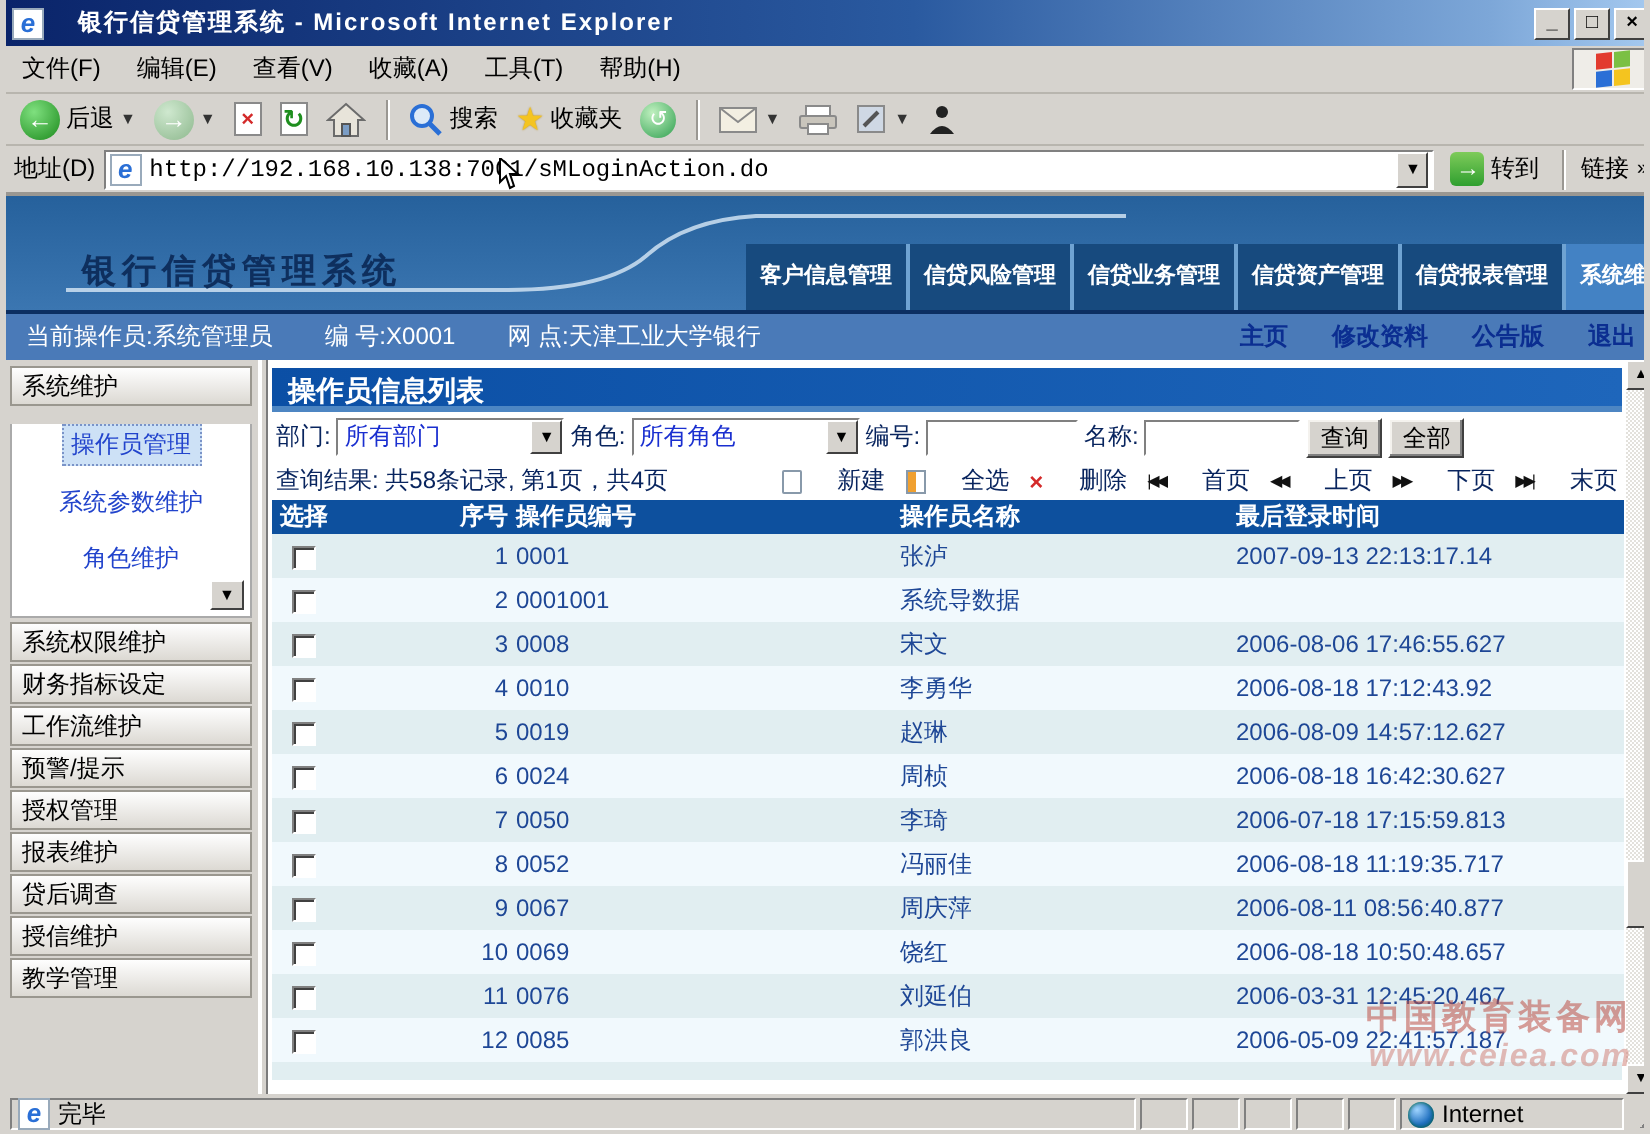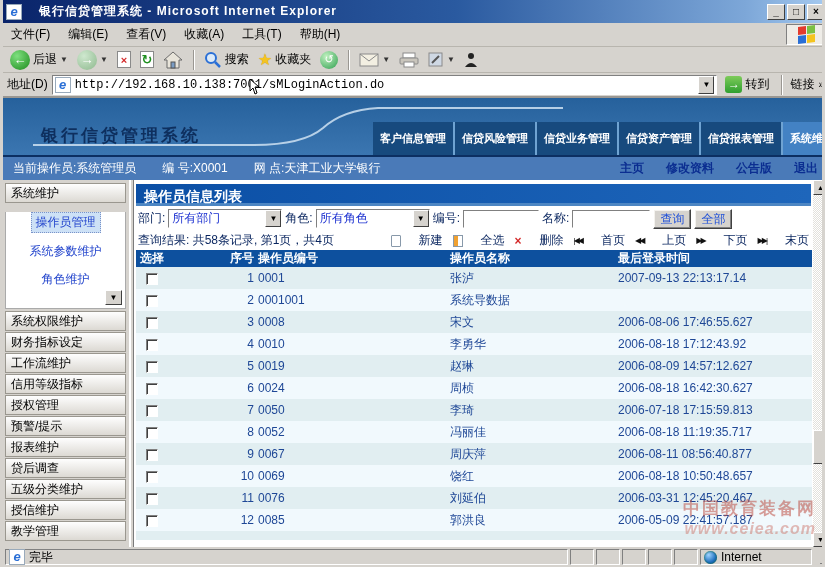--- a/index.html
+++ b/index.html
@@ -86,21 +86,21 @@
     color:#fff;font-weight:bold;font-size:14px;line-height:27px;padding-left:8px;font-family:Liberation Mono, monospace;}
   .cstrip{margin:0 2px;height:3px;background:#4d86c3;}
   .filters{height:25px;display:flex;align-items:center;padding:0 4px;font-size:12px;color:#08245e;gap:3px;white-space:nowrap;}
   .csel{height:19px;background:#fff;border:1px solid;border-color:#808080 #fff #fff #808080;
     display:flex;align-items:center;font-size:12px;color:#1a2fd0;}
   .csel .sv{padding:0 3px;min-width:96px;}
   .csel .sa{width:16px;height:17px;background:#d6d3ce;border:1px solid;border-color:#fff #404040 #404040 #fff;
     font-size:8px;color:#000;text-align:center;line-height:15px;}
   .cinput{height:18px;background:#fff;border:1px solid;border-color:#808080 #fff #fff #808080;}
   .gbtn{height:20px;padding:0 6px;background:#d6d3ce;border:1px solid;border-color:#fff #404040 #404040 #fff;
-    box-shadow:inset -1px -1px 0 #808080,inset 1px 1px 0 #f4f2ee;font-size:12px;line-height:18px;color:#1d4ed8;}
+    box-shadow:inset -1px -1px 0 #808080,inset 1px 1px 0 #f4f2ee;font-size:12px;line-height:18px;color:#000000;}
   .resultrow{height:19px;display:flex;align-items:center;padding:0 4px;font-size:12px;color:#08245e;white-space:nowrap;}
   .ract{margin-left:auto;display:flex;align-items:center;gap:4px;}
   .ricon-page{width:10px;height:12px;background:#fff;border:1px solid #8899aa;border-radius:1px;}
   .ricon-sel{width:10px;height:12px;background:linear-gradient(90deg,#f0a030 50%,#fff 50%);border:1px solid #8899aa;}
   .rx2{color:#d42a2a;font-weight:bold;font-size:12px;}
   .pgi{font-size:8px;letter-spacing:-2px;color:#111;margin-right:1px;}
   .ritem{display:flex;align-items:center;gap:18px;margin-left:6px;}
   
   table.grid{border-collapse:collapse;width:676px;margin:0 2px;table-layout:fixed;}
   .grid th{background:#0d509e;color:#fff;font-size:12px;font-weight:bold;text-align:left;
@@ -297,26 +297,24 @@
           <span class="lbl">系统参数维护</span>
         </div>
         <div class="subitem">
           <span class="lbl">角色维护</span>
         </div>
         <div class="subarrow">▼</div>
       </div>
       <div class="accbar">系统权限维护</div>
       <div class="accbar">财务指标设定</div>
       <div class="accbar">工作流维护</div>
-      <div class="accbar">信用等级指标</div>
+      <div class="accbar">预警/提示</div>
       <div class="accbar">授权管理</div>
-      <div class="accbar">预警/提示</div>
       <div class="accbar">报表维护</div>
       <div class="accbar">贷后调查</div>
-      <div class="accbar">五级分类维护</div>
       <div class="accbar">授信维护</div>
       <div class="accbar">教学管理</div>
     </div>
 
     <div class="content">
       <div class="ctitle">操作员信息列表</div>
       <div class="cstrip"></div>
 
       <div class="filters">
         <span>部门:</span>

